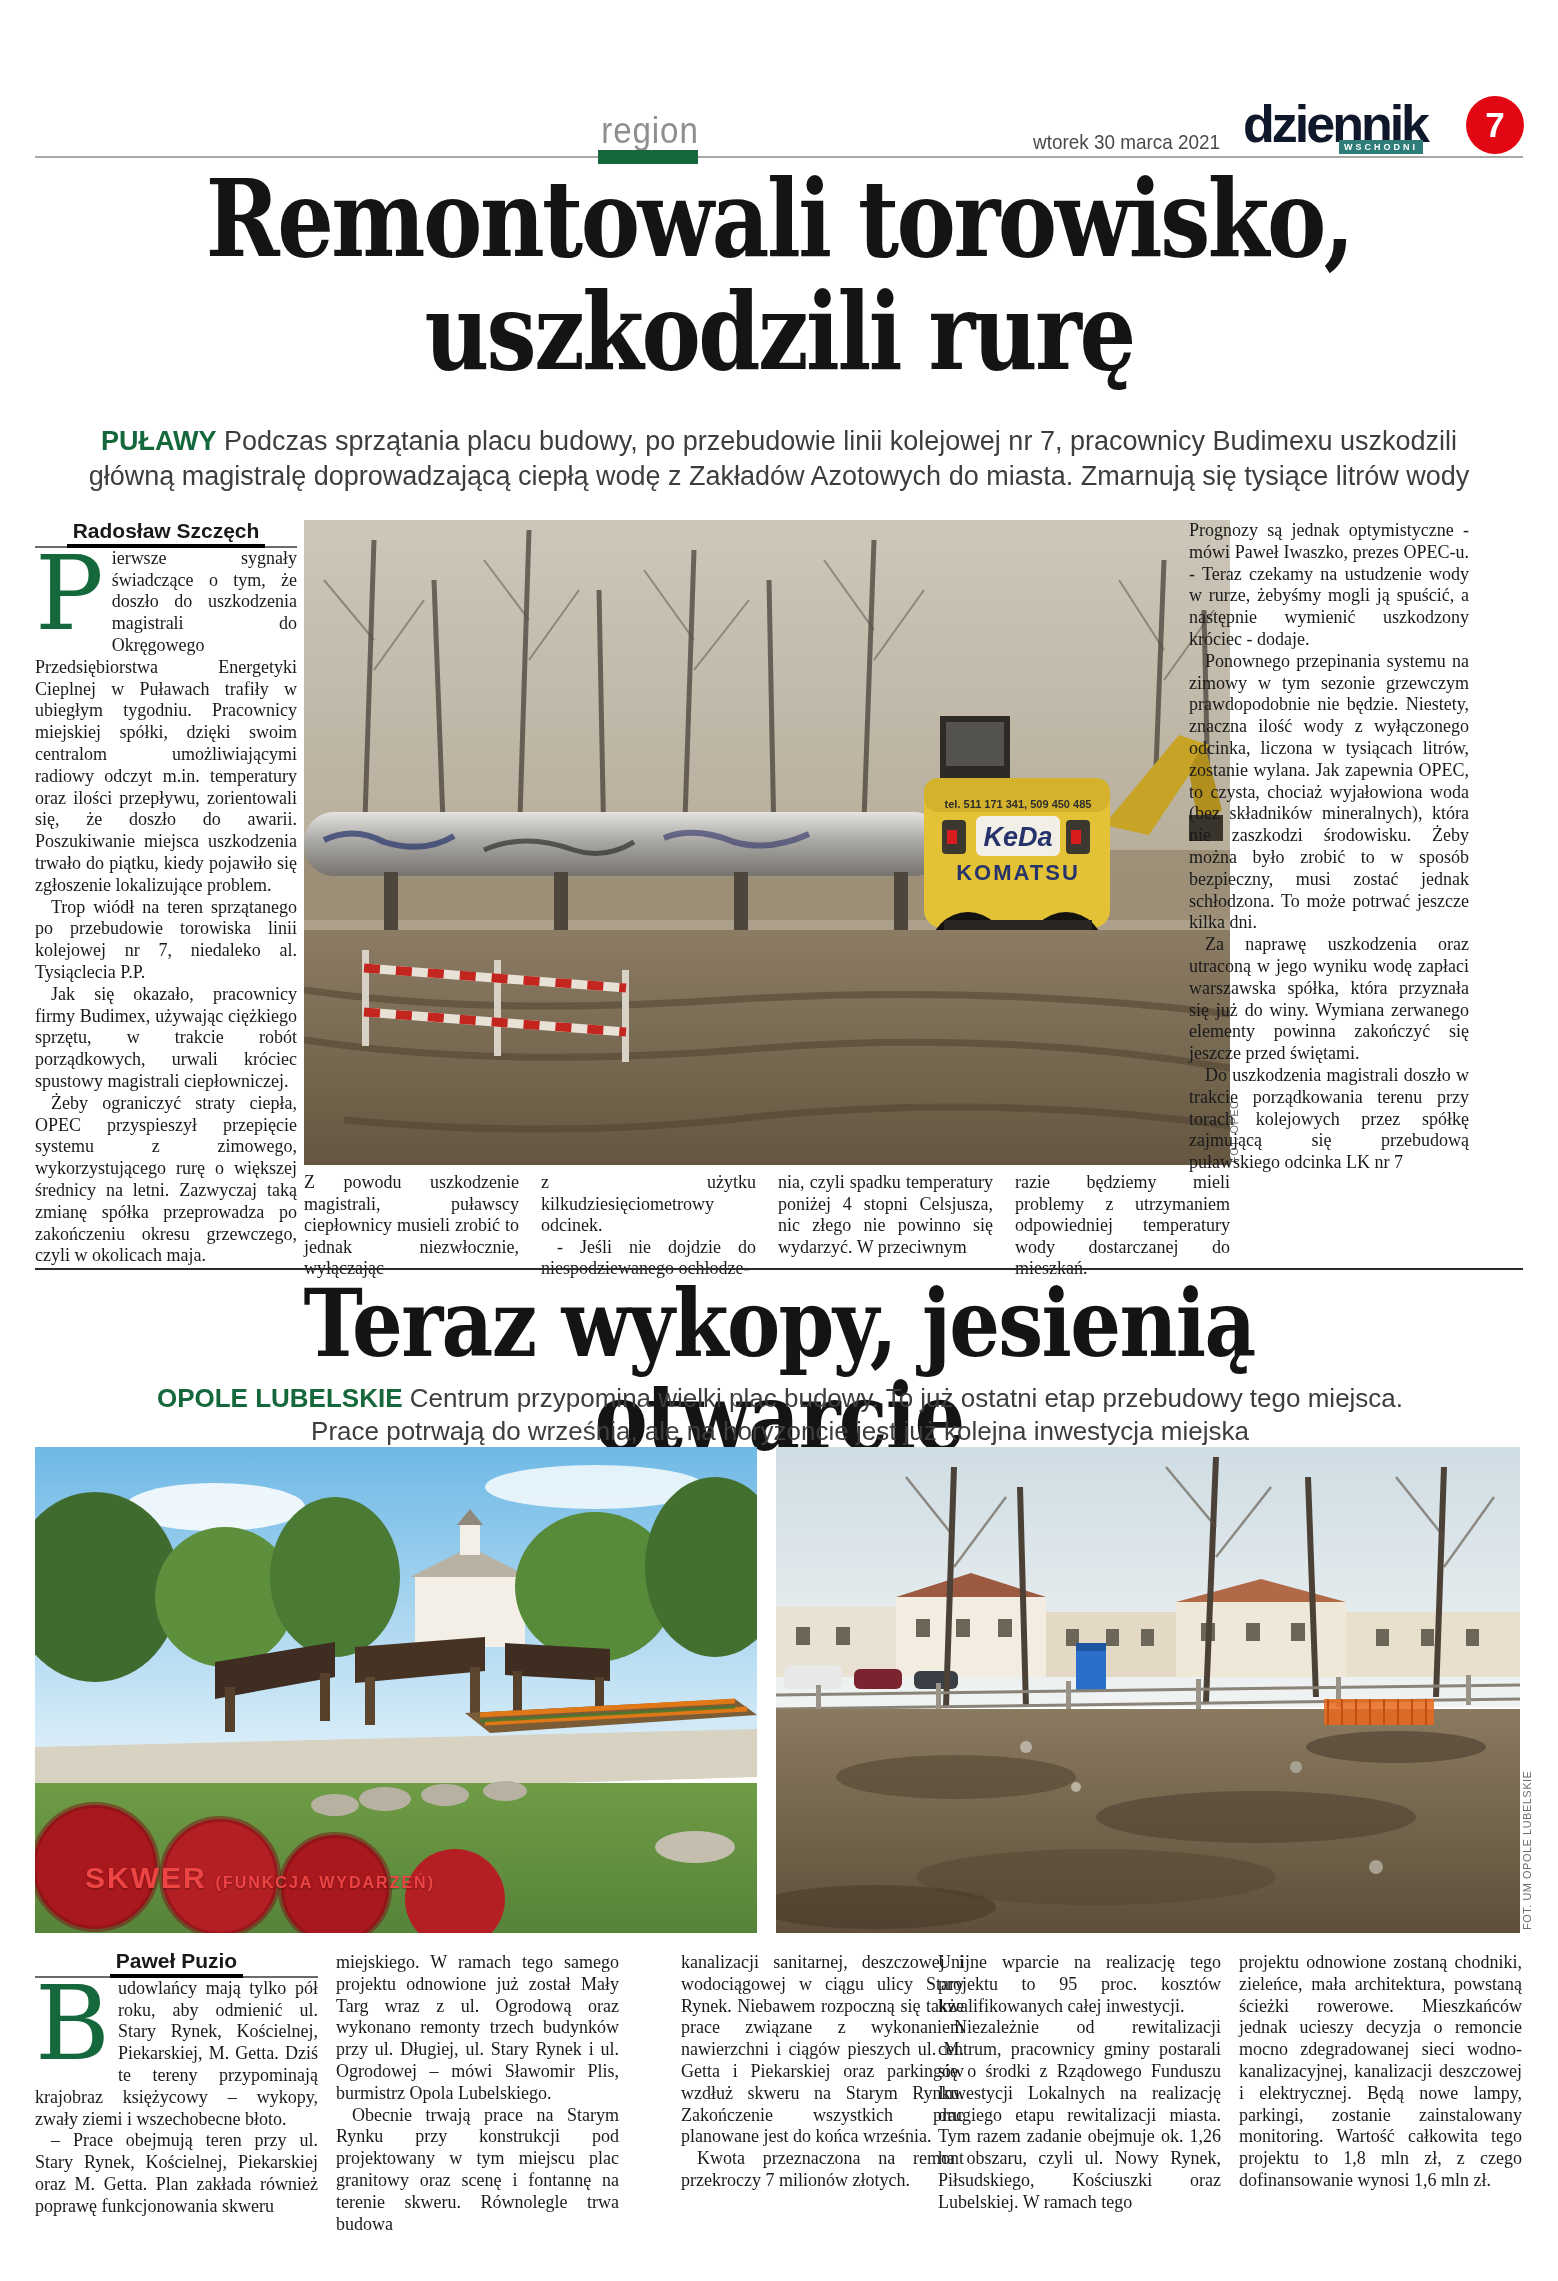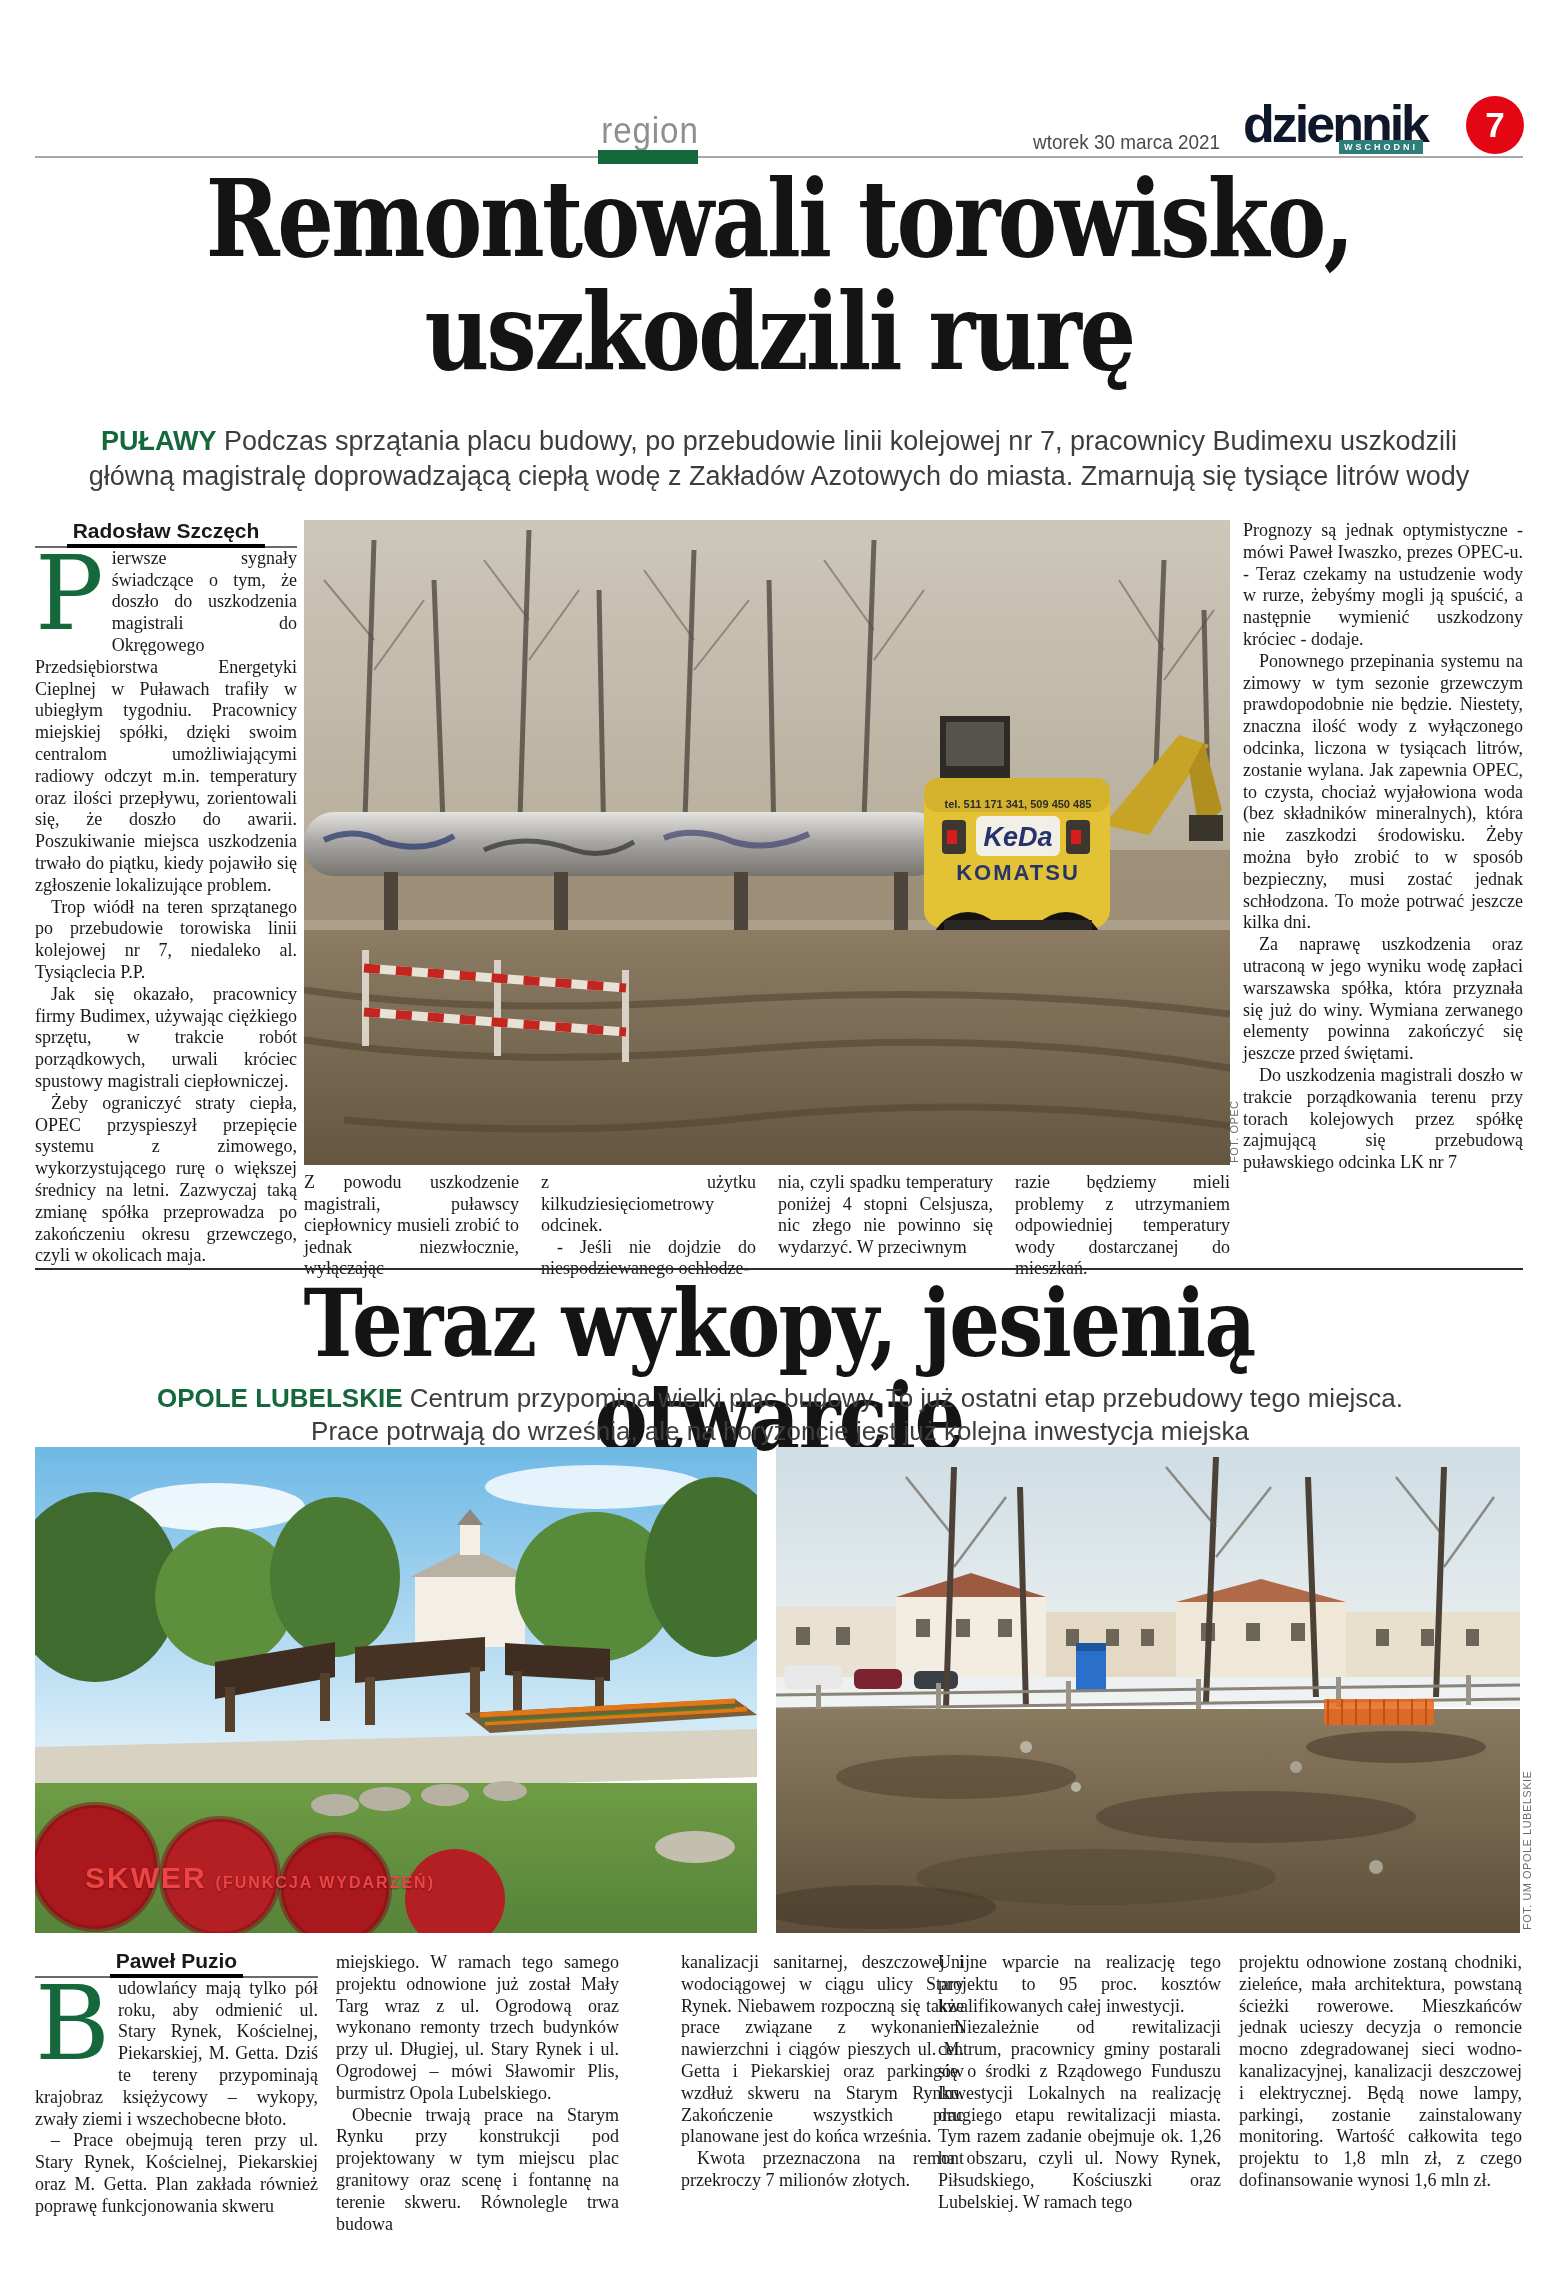--- a/index.html
+++ b/index.html
@@ -41,21 +41,21 @@
   
   .col{font-size:18px;line-height:21.8px;text-align:justify;}
   .col p{margin:0;text-indent:16px;}
   .col p.noind{text-indent:0;}
   .author{font-family:"Liberation Sans",sans-serif;font-size:21px;font-weight:700;
           text-align:center;border-bottom:2px solid #6a6a6a;padding-bottom:4px;}
   .author span{border-bottom:4px solid #000;padding:0 6px 2px;}
   .dropcap{float:left;font-family:"DejaVu Serif",serif;color:#15683b;
            font-size:102px;line-height:84px;padding:4px 8px 0 0;font-weight:400;}
   .a1-left{left:35px;top:520px;width:262px;}
-  .a1-right{left:1243px;top:520px;width:280px;}
+  .a1-right{left:1189px;top:520px;width:280px;}
   .photo-credit{font-family:"Liberation Sans",sans-serif;font-size:11px;color:#6b6b6b;
                 letter-spacing:.5px;writing-mode:vertical-rl;transform:rotate(180deg);
                 white-space:nowrap;}
   .a1-credit{left:1228px;top:1005px;height:158px;width:15px;}
   .cap{font-size:18px;line-height:21.5px;text-align:justify;}
   .cap p{margin:0;}
   .cap p + p{text-indent:16px;}
   .c1{left:304px;top:1172px;width:215px;}
   .c2{left:541px;top:1172px;width:215px;}
   .c3{left:778px;top:1172px;width:215px;}

